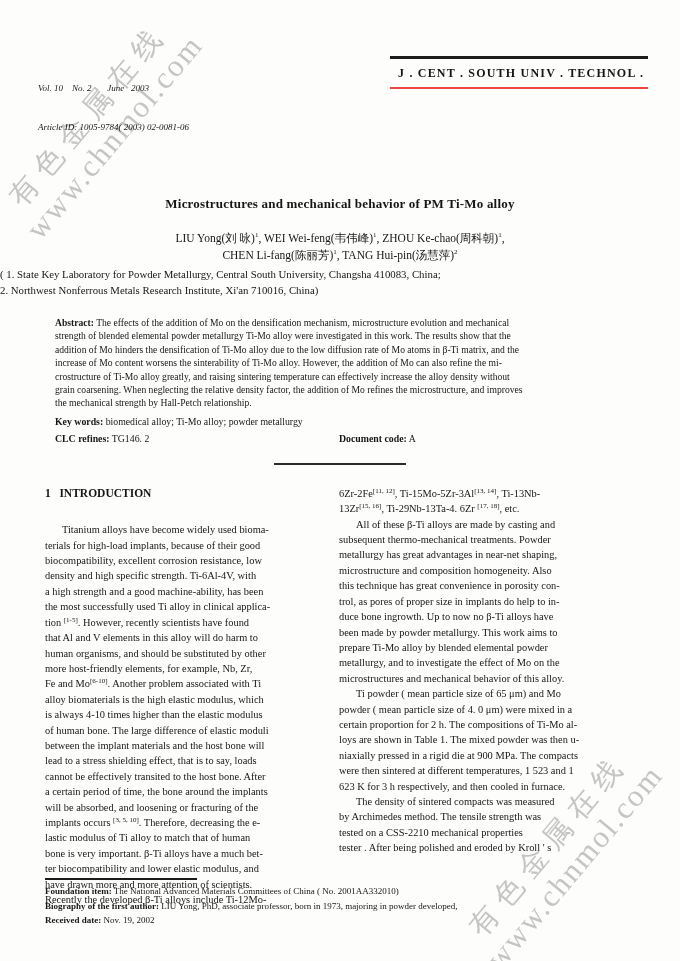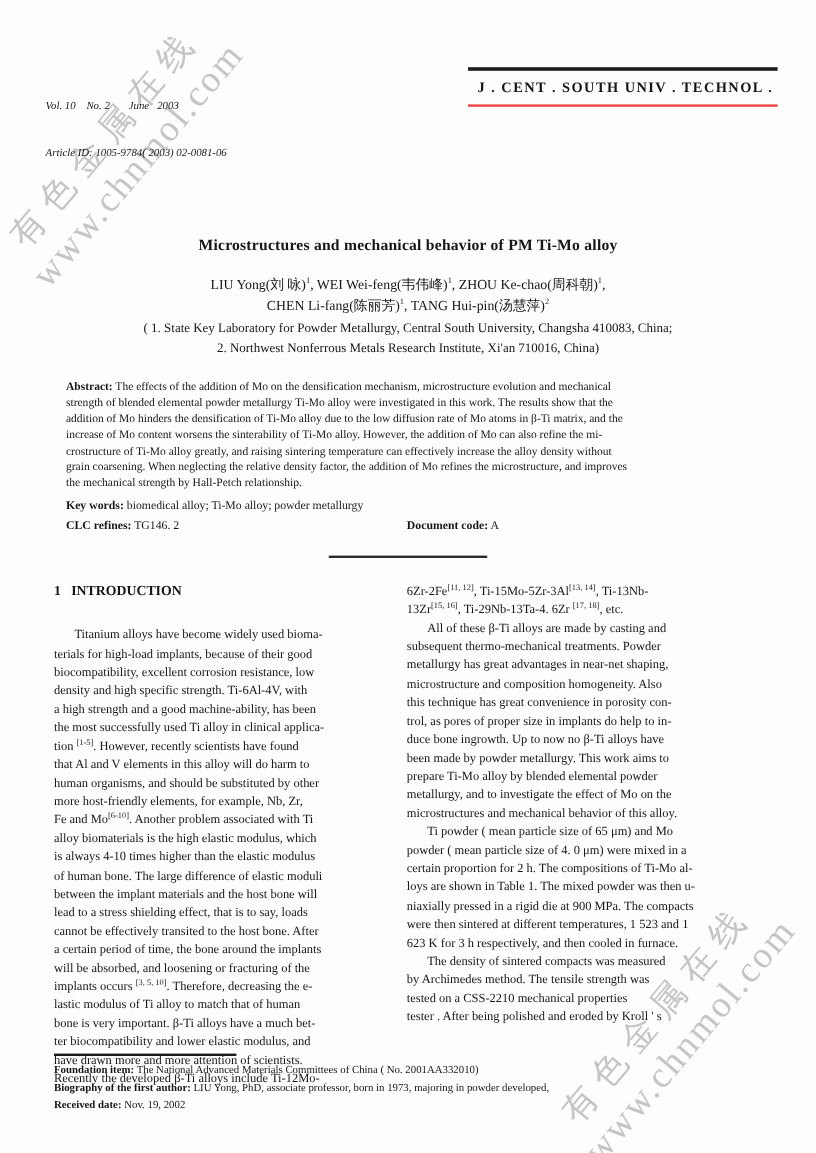--- a/index.html
+++ b/index.html
@@ -22,21 +22,21 @@
   .header-row { display:flex; justify-content:space-between; align-items:flex-start; padding:56px 32px 0 38px; }
   .hdr-left { font-style:italic; font-size:9px; line-height:13px; white-space:pre; }
   .journal-box {
     width:242px; border-top:3px solid #1d1d1d; border-bottom:2px solid #ef4444;
     padding:7px 8px 6px 8px; text-align:right;
     font-size:12px; font-weight:bold; letter-spacing:1.2px; white-space:nowrap;
   }
   
   .title { margin-top:36px; text-align:center; font-size:13px; font-weight:bold; letter-spacing:.2px; }
   .authors { margin-top:18px; text-align:center; font-size:11.5px; line-height:17px; }
-  .affils  { margin-top:3px;  text-align:center; font-size:10.8px; line-height:15.5px; }
+  .affils  { margin-top:3px;  text-align:left; font-size:10.8px; line-height:15.5px; }
   .abstract { margin:18px 55px 0 55px; font-size:9.6px; line-height:13.4px; text-align:left; }
   .abstract b, .kw b, .clc b, .foot-line b { font-weight:bold; }
   .prelined { white-space:pre-line; }
   .kw  { margin:5px 55px 0 55px; font-size:9.8px; line-height:14px; }
   .clc { margin:3px 55px 0 55px; font-size:9.8px; line-height:14px; position:relative; }
   .doc-code { position:absolute; left:284px; top:0; }
   .mid-rule { width:132px; border-top:2px solid #2a2a2a; margin:17px auto 0 auto; }
   
   .columns { display:flex; gap:18px; padding:21px 65px 0 45px; }
   .col { width:288px; font-size:10.4px; line-height:15.4px; }

